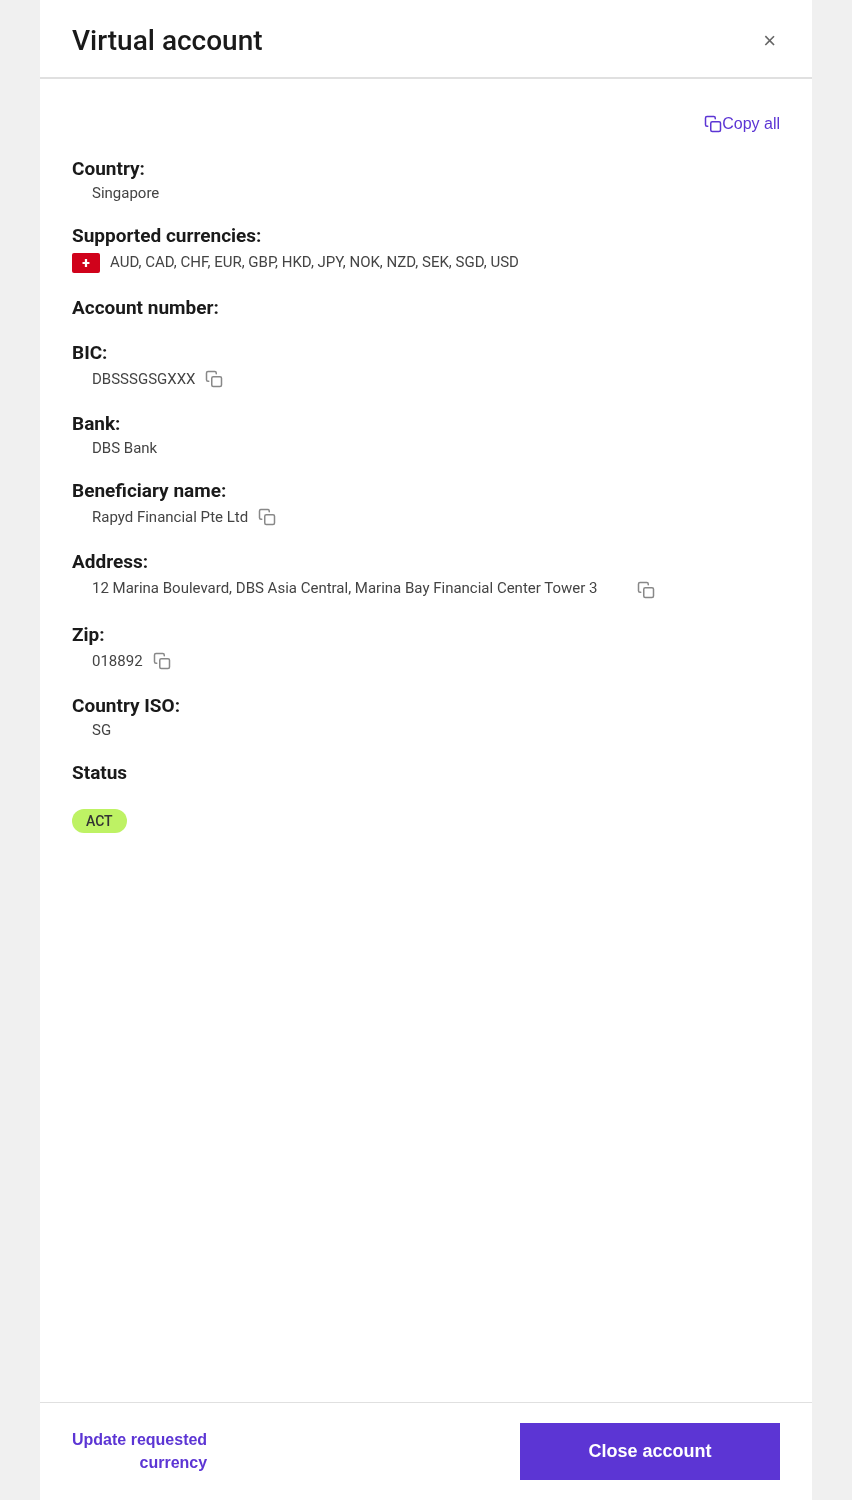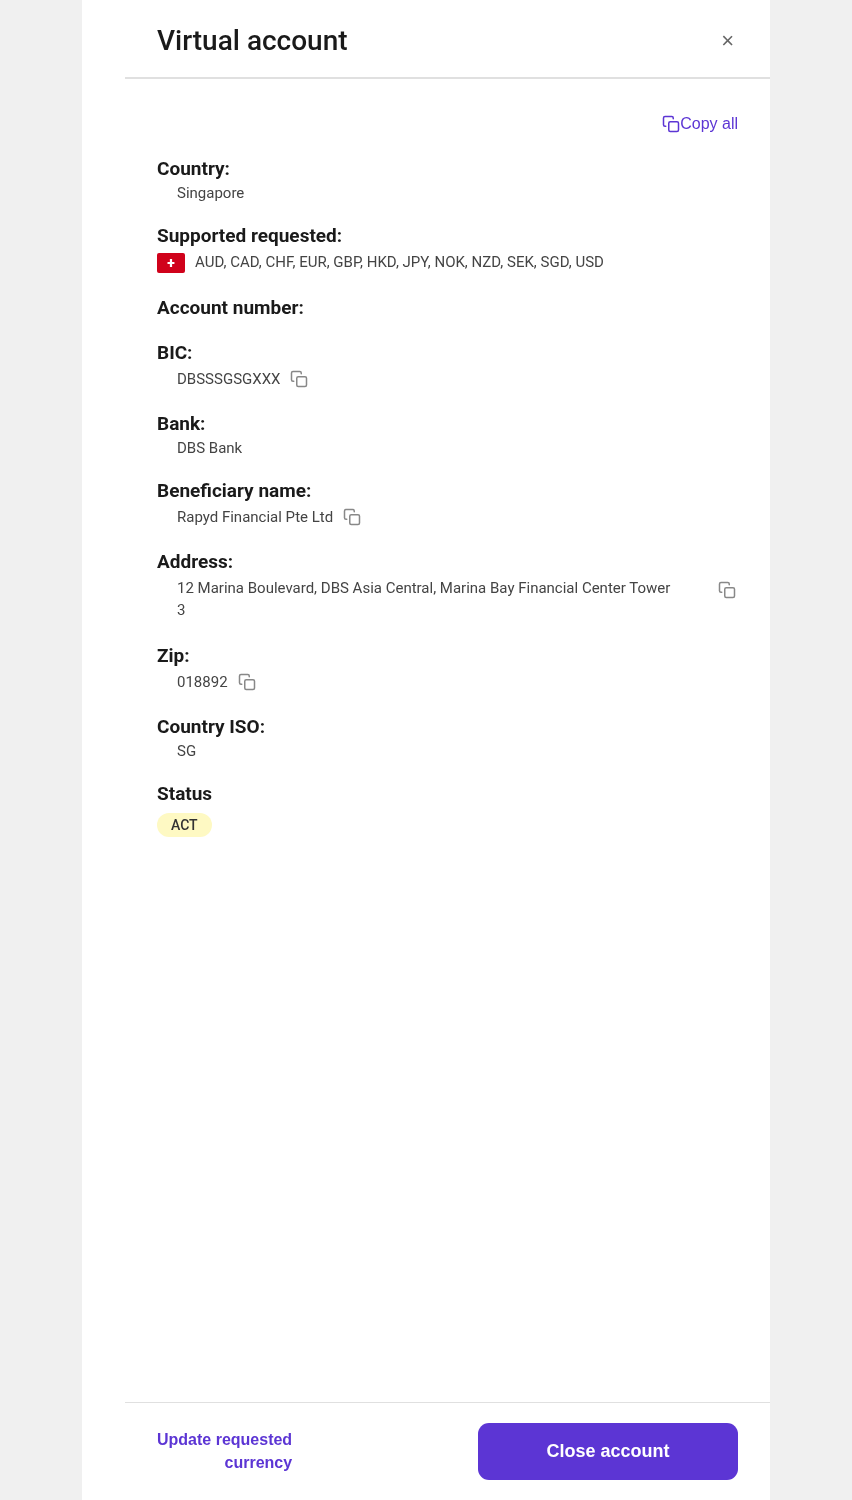--- a/index.html
+++ b/index.html
@@ -11,27 +11,26 @@
     body {
       font-family: -apple-system, BlinkMacSystemFont, 'Segoe UI', Roboto, sans-serif;
       background: #f0f0f0;
       display: flex;
       justify-content: center;
       align-items: flex-start;
       min-height: 100vh;
     }
 
     .modal-container {
-      width: 688px;
+      width: 772px;
       min-height: 1500px;
       background: #fff;
       position: relative;
       display: flex;
       flex-direction: column;
-      padding-left: 43px;
     }
 
     .modal-header {
       display: flex;
       justify-content: space-between;
       align-items: center;
       padding: 24px 32px 20px 32px;
       border-bottom: 1px solid #e0e0e0;
     }
 
@@ -147,27 +146,27 @@
     }
 
     .currency-text {
       font-size: 15px;
       color: #444;
       line-height: 1.5;
     }
 
     .status-badge {
       display: inline-block;
-      background: #fef9c3;
+      background: #bef264;
       border-radius: 20px;
       padding: 4px 14px;
       font-size: 14px;
       color: #333;
       font-weight: 500;
-      margin-top: 4px;
+      margin-top: 21px;
     }
 
     .modal-footer {
       display: flex;
       align-items: center;
       justify-content: space-between;
       padding: 20px 32px;
       border-top: 1px solid #e0e0e0;
       background: #fff;
     }
@@ -180,21 +179,21 @@
       background: none;
       border: none;
       text-align: right;
       line-height: 1.4;
     }
 
     .close-account-btn {
       background: #5c35d4;
       color: #fff;
       border: none;
-      border-radius: 11px;
+      border-radius: 0;
       padding: 18px 40px;
       font-size: 18px;
       font-weight: 600;
       cursor: pointer;
       min-width: 260px;
     }
 
     .divider {
       height: 1px;
       background: #e0e0e0;
@@ -224,21 +223,21 @@
         <span>Copy all</span>
       </button>
     </div>
 
     <div class="field-block">
       <div class="field-label">Country:</div>
       <div class="field-value">Singapore</div>
     </div>
 
     <div class="field-block">
-      <div class="field-label">Supported requested:</div>
+      <div class="field-label">Supported currencies:</div>
       <div class="currency-row">
         <div class="flag-icon">
           <span class="flag-cross">+</span>
         </div>
         <span class="currency-text">AUD, CAD, CHF, EUR, GBP, HKD, JPY, NOK, NZD, SEK, SGD, USD</span>
       </div>
     </div>
 
 
     <div class="field-block">

